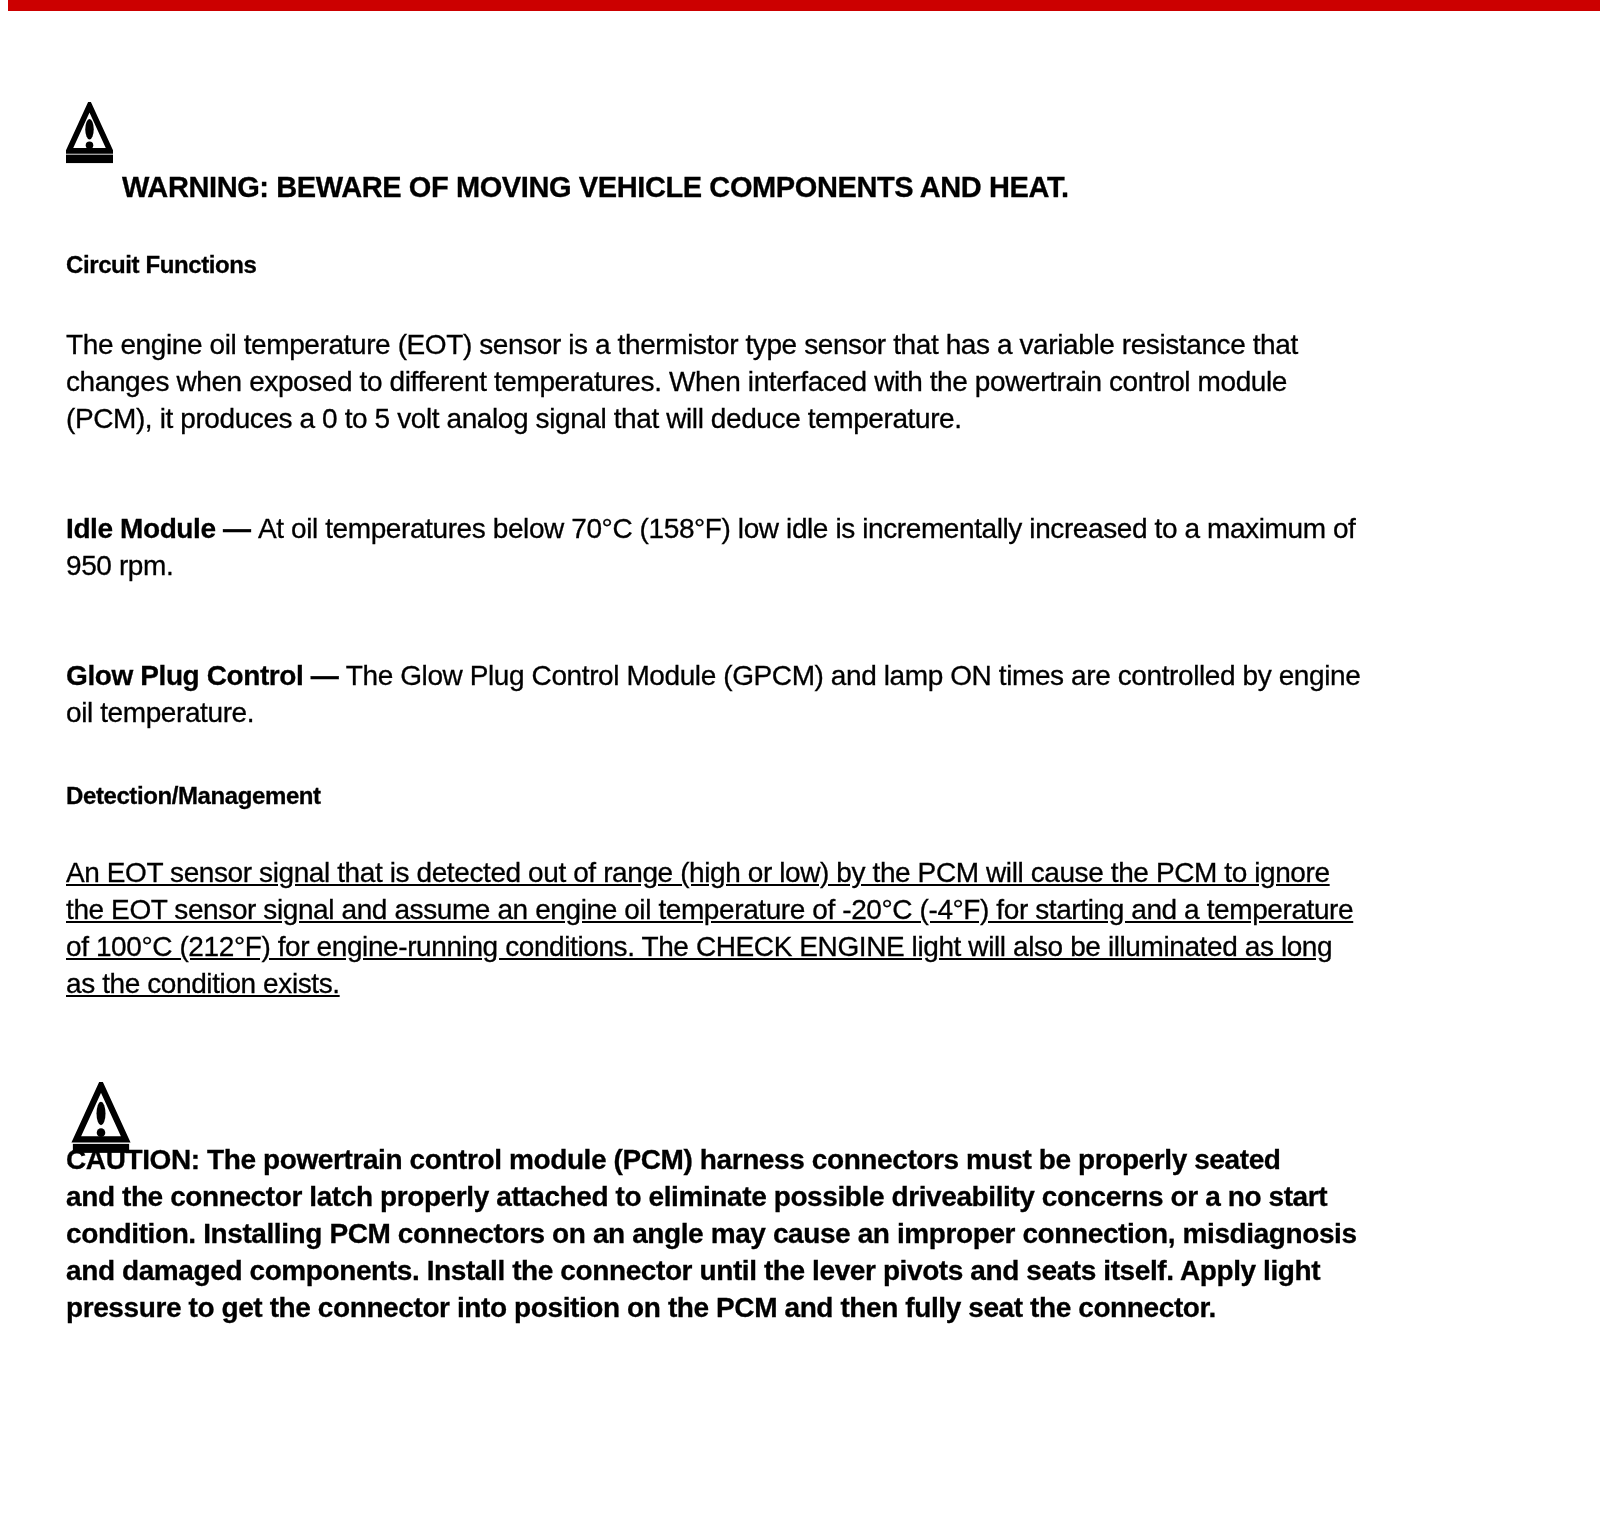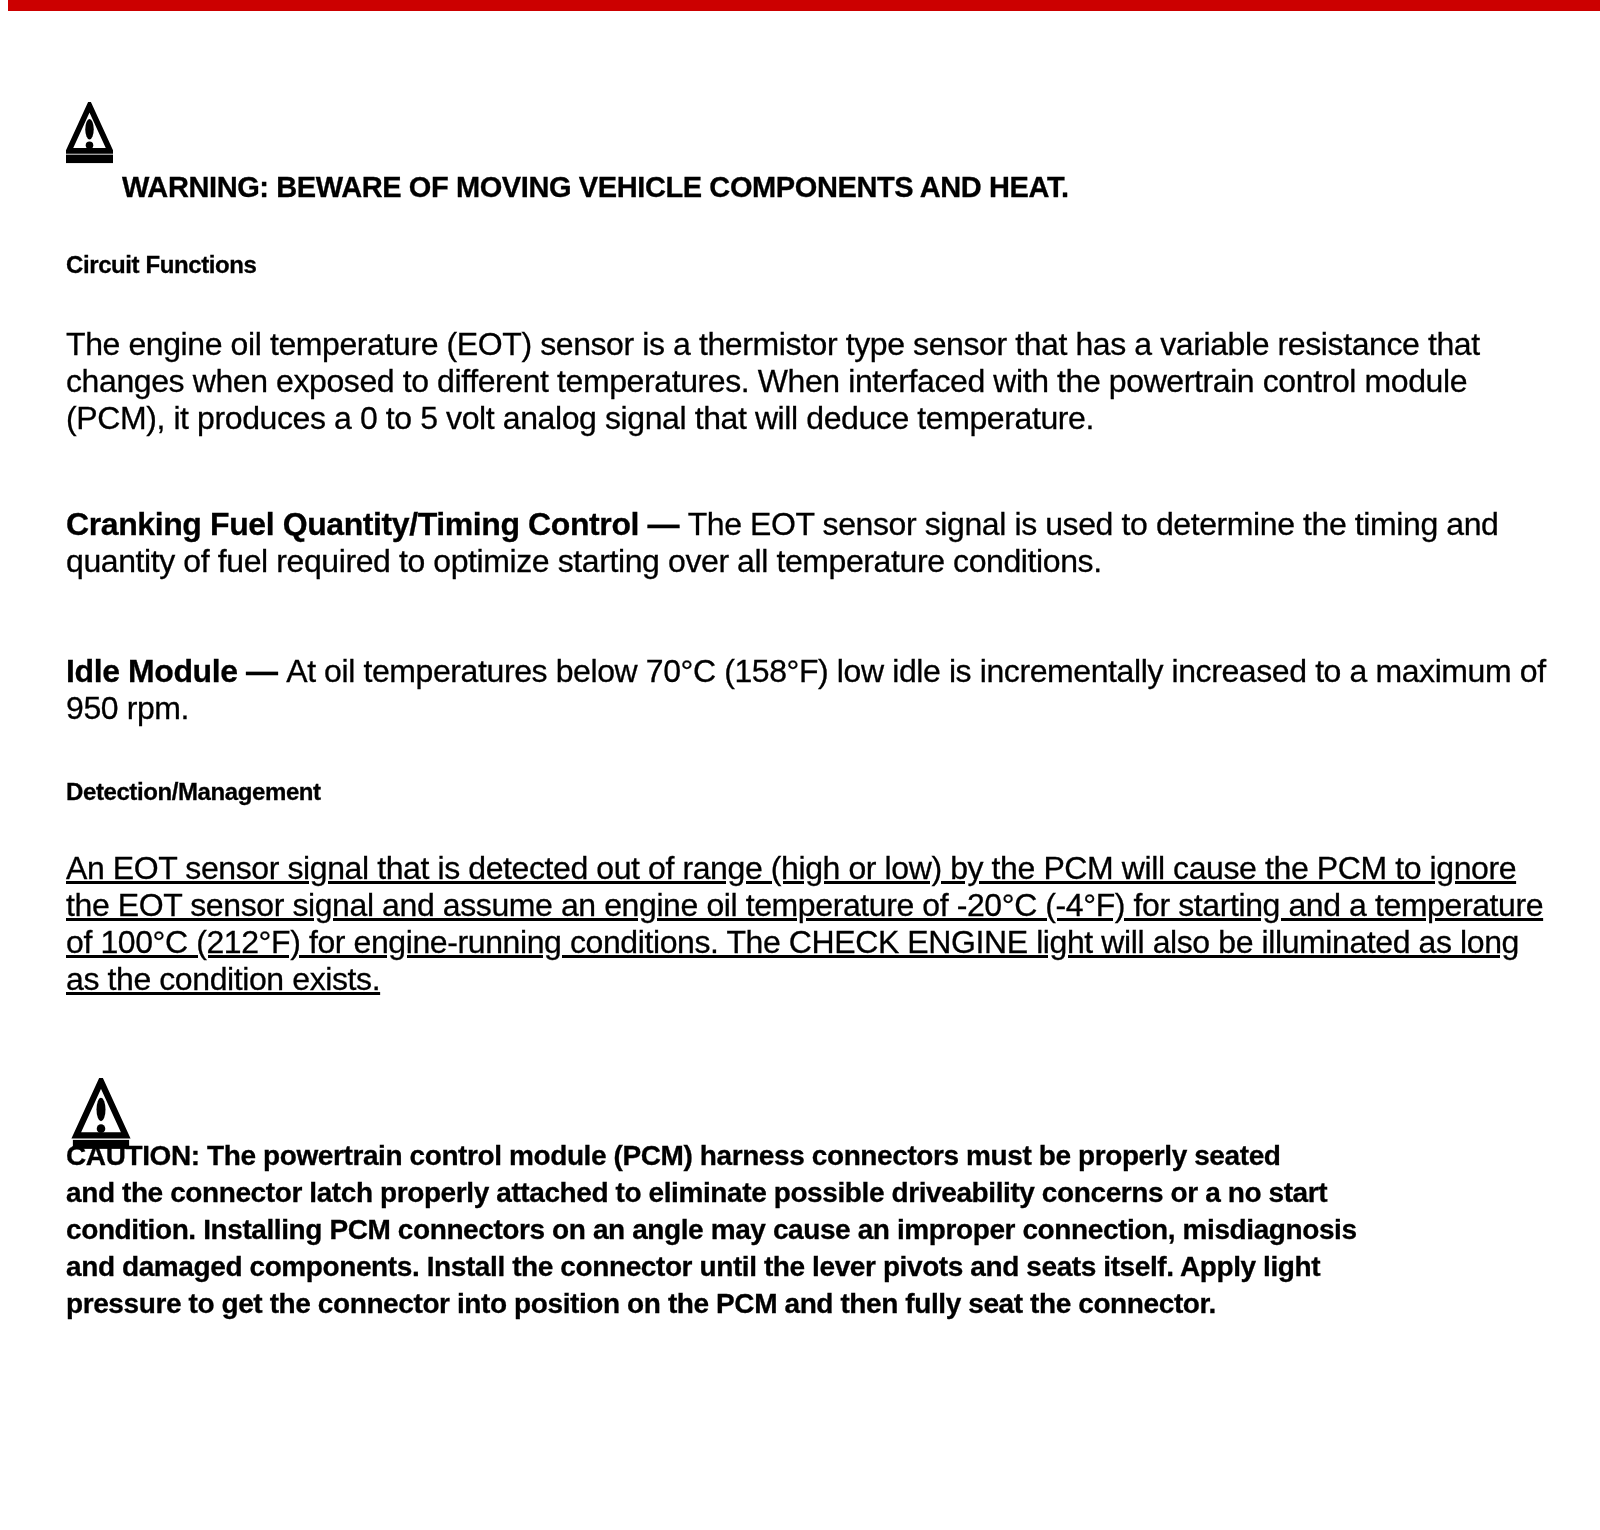--- a/index.html
+++ b/index.html
@@ -41,21 +41,21 @@
   }
   .h1 {
     margin: 40px 0 0 0;
     font-size: 24px;
     line-height: 37px;
     font-weight: 700;
   }
   .h1.detect { margin-top: 46px; }
   .para {
     margin: 0;
-    font-size: 32px;
+    font-size: 28px;
     line-height: 37px;
     white-space: pre-line;
   }
   .para .lead { font-weight: 700; }
   .p-intro   { margin-top: 43px; }
   .p-crank   { margin-top: 32px; }
   .p-idle    { margin-top: 36px; }
   .p-temp    { margin-top: 36px; }
   .p-glow    { margin-top: 36px; }
   .p-detect  { margin-top: 40px; text-decoration: underline; }
@@ -94,31 +94,31 @@
       </span>
       <span>WARNING: BEWARE OF MOVING VEHICLE COMPONENTS AND HEAT.</span>
     </div>
 
     <h2 class="h1">Circuit Functions</h2>
 
     <p class="para p-intro">The engine oil temperature (EOT) sensor is a thermistor type sensor that has a variable resistance that
 changes when exposed to different temperatures. When interfaced with the powertrain control module
 (PCM), it produces a 0 to 5 volt analog signal that will deduce temperature.</p>
 
-    <p class="para p-crank">
-      <span class="lead">Cranking Fuel Quantity/Timing Control — </span><span>The EOT sensor signal is used to determine the timing and
-quantity of fuel required to optimize starting over all temperature conditions.</span>
-    </p>
 
     <p class="para p-idle">
       <span class="lead">Idle Module — </span><span>At oil temperatures below 70°C (158°F) low idle is incrementally increased to a maximum of
 950 rpm.</span>
     </p>
 
 
+    <p class="para p-glow">
+      <span class="lead">Glow Plug Control — </span><span>The Glow Plug Control Module (GPCM) and lamp ON times are controlled by engine
+oil temperature.</span>
+    </p>
 
     <h2 class="h1 detect">Detection/Management</h2>
 
     <p class="para p-detect">An EOT sensor signal that is detected out of range (high or low) by the PCM will cause the PCM to ignore
 the EOT sensor signal and assume an engine oil temperature of -20°C (-4°F) for starting and a temperature
 of 100°C (212°F) for engine-running conditions. The CHECK ENGINE light will also be illuminated as long
 as the condition exists.</p>
 
     <p class="caution">
       <span class="tri-icon">

